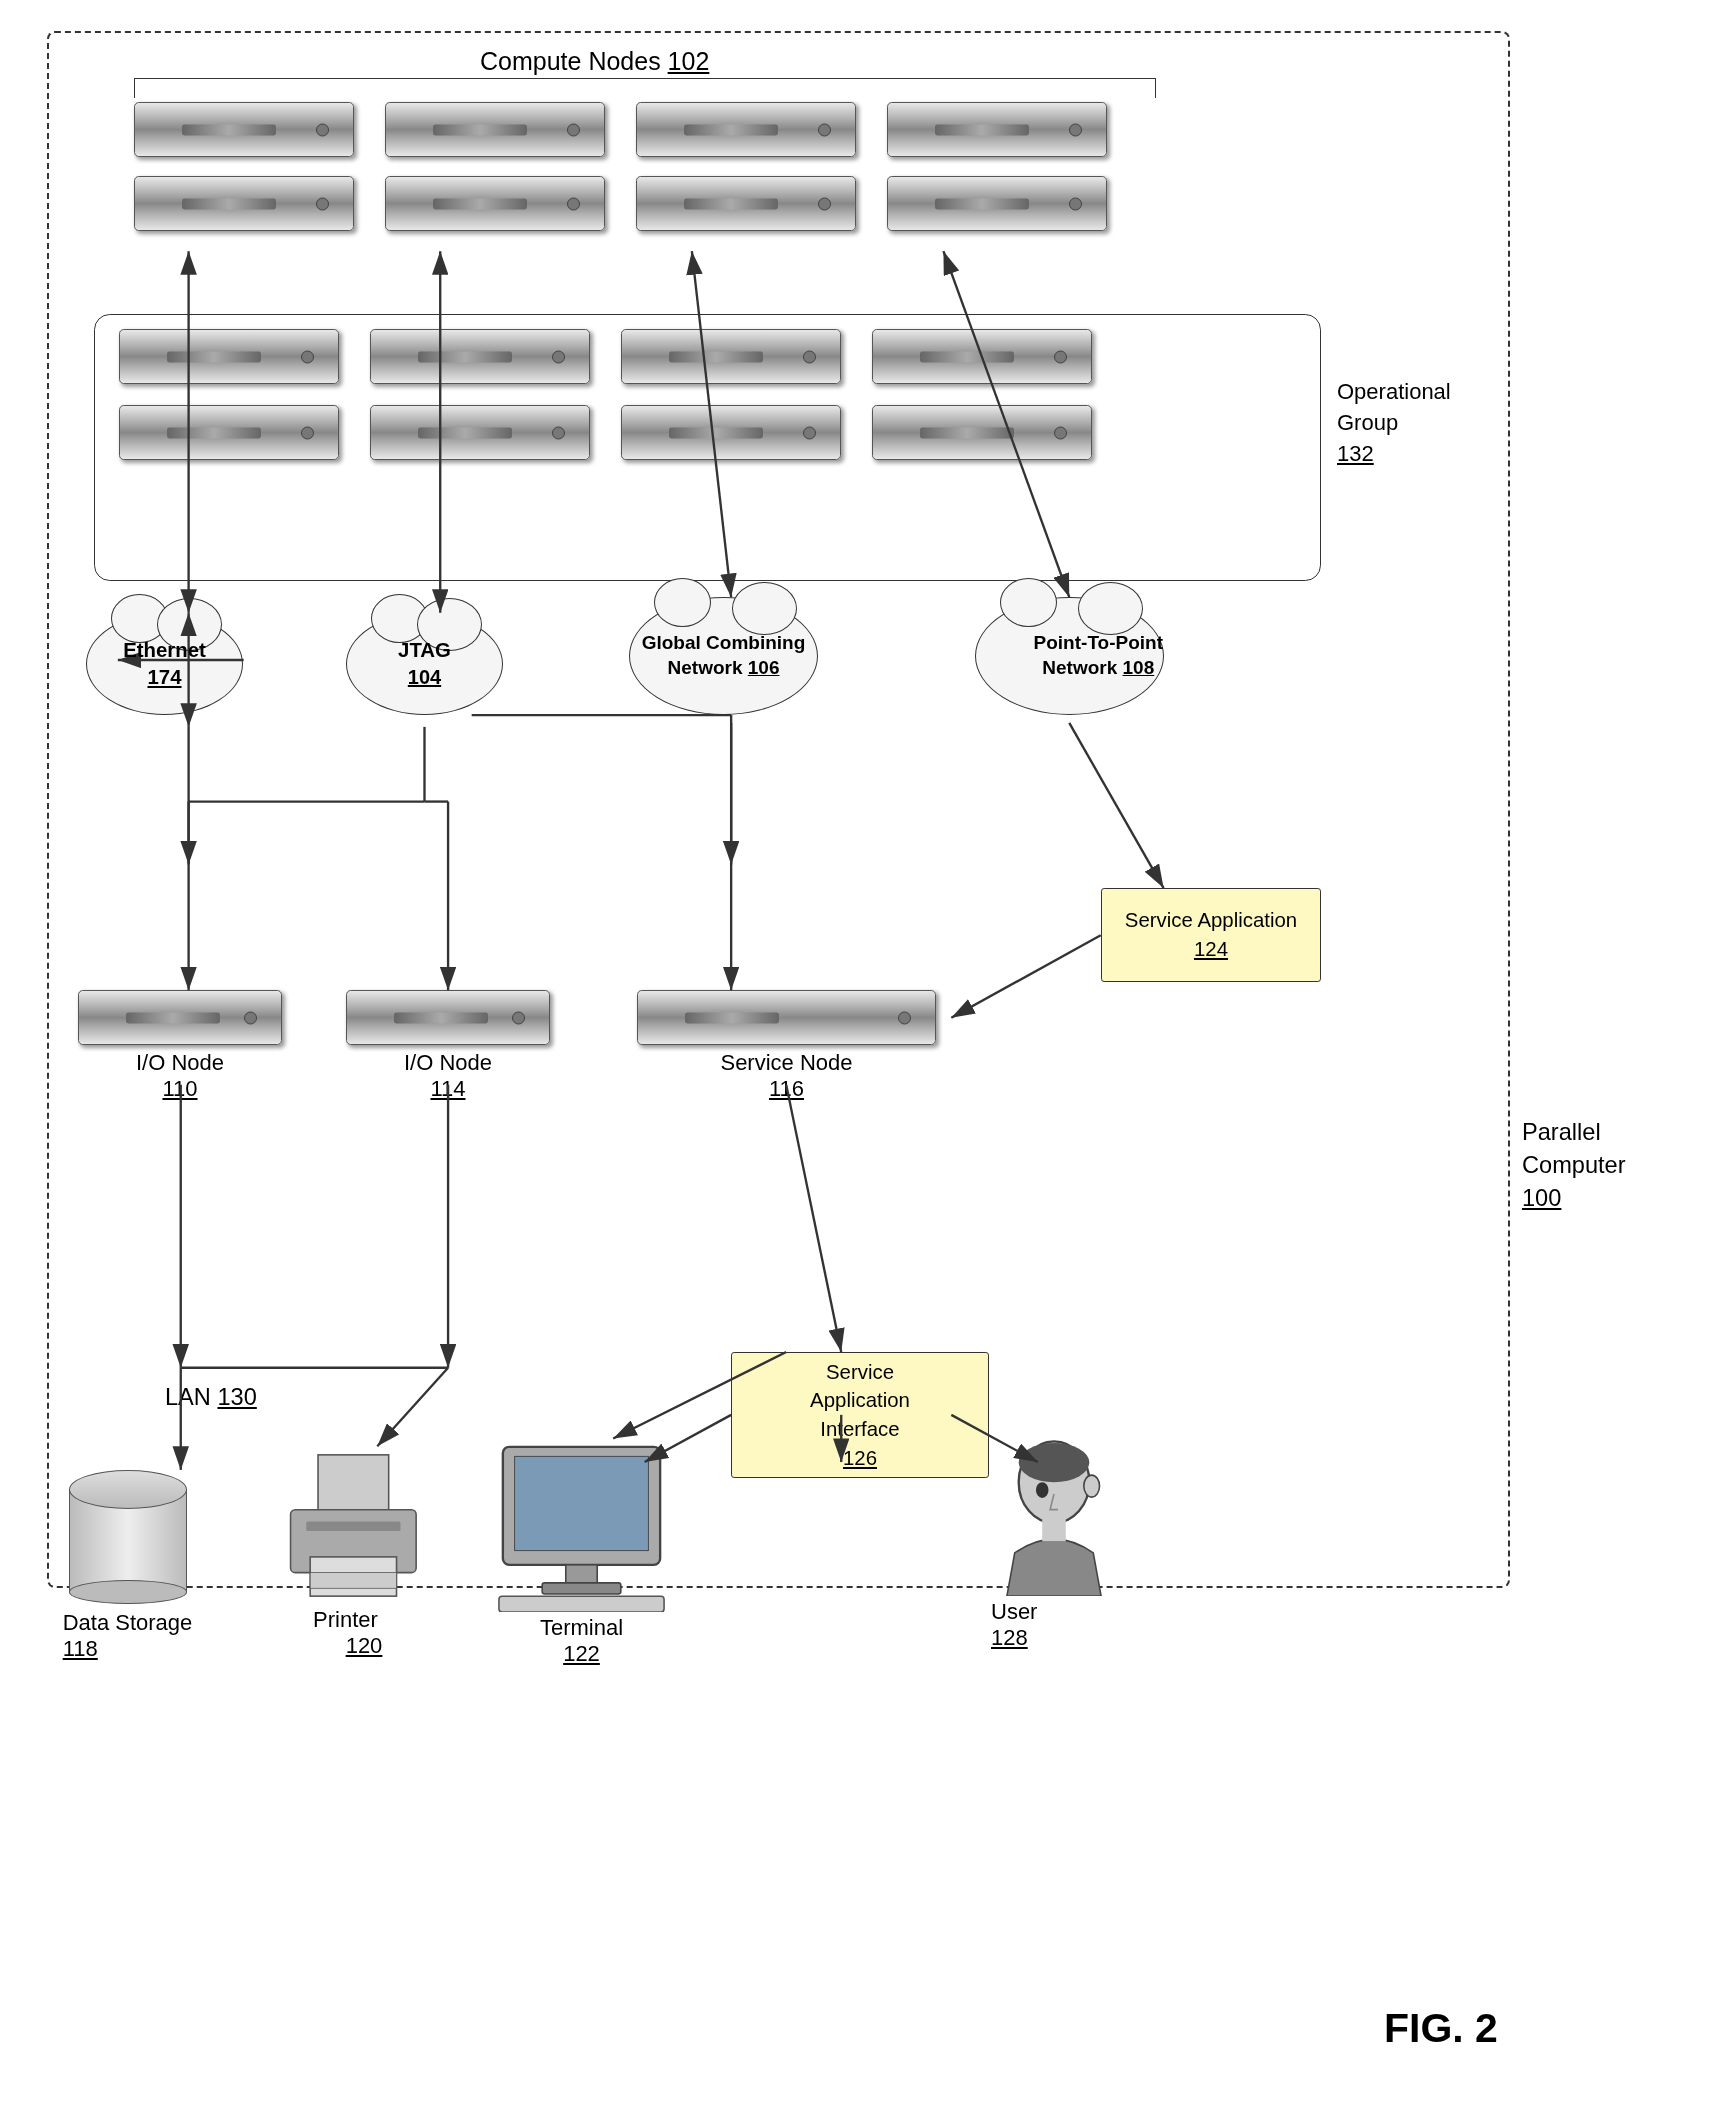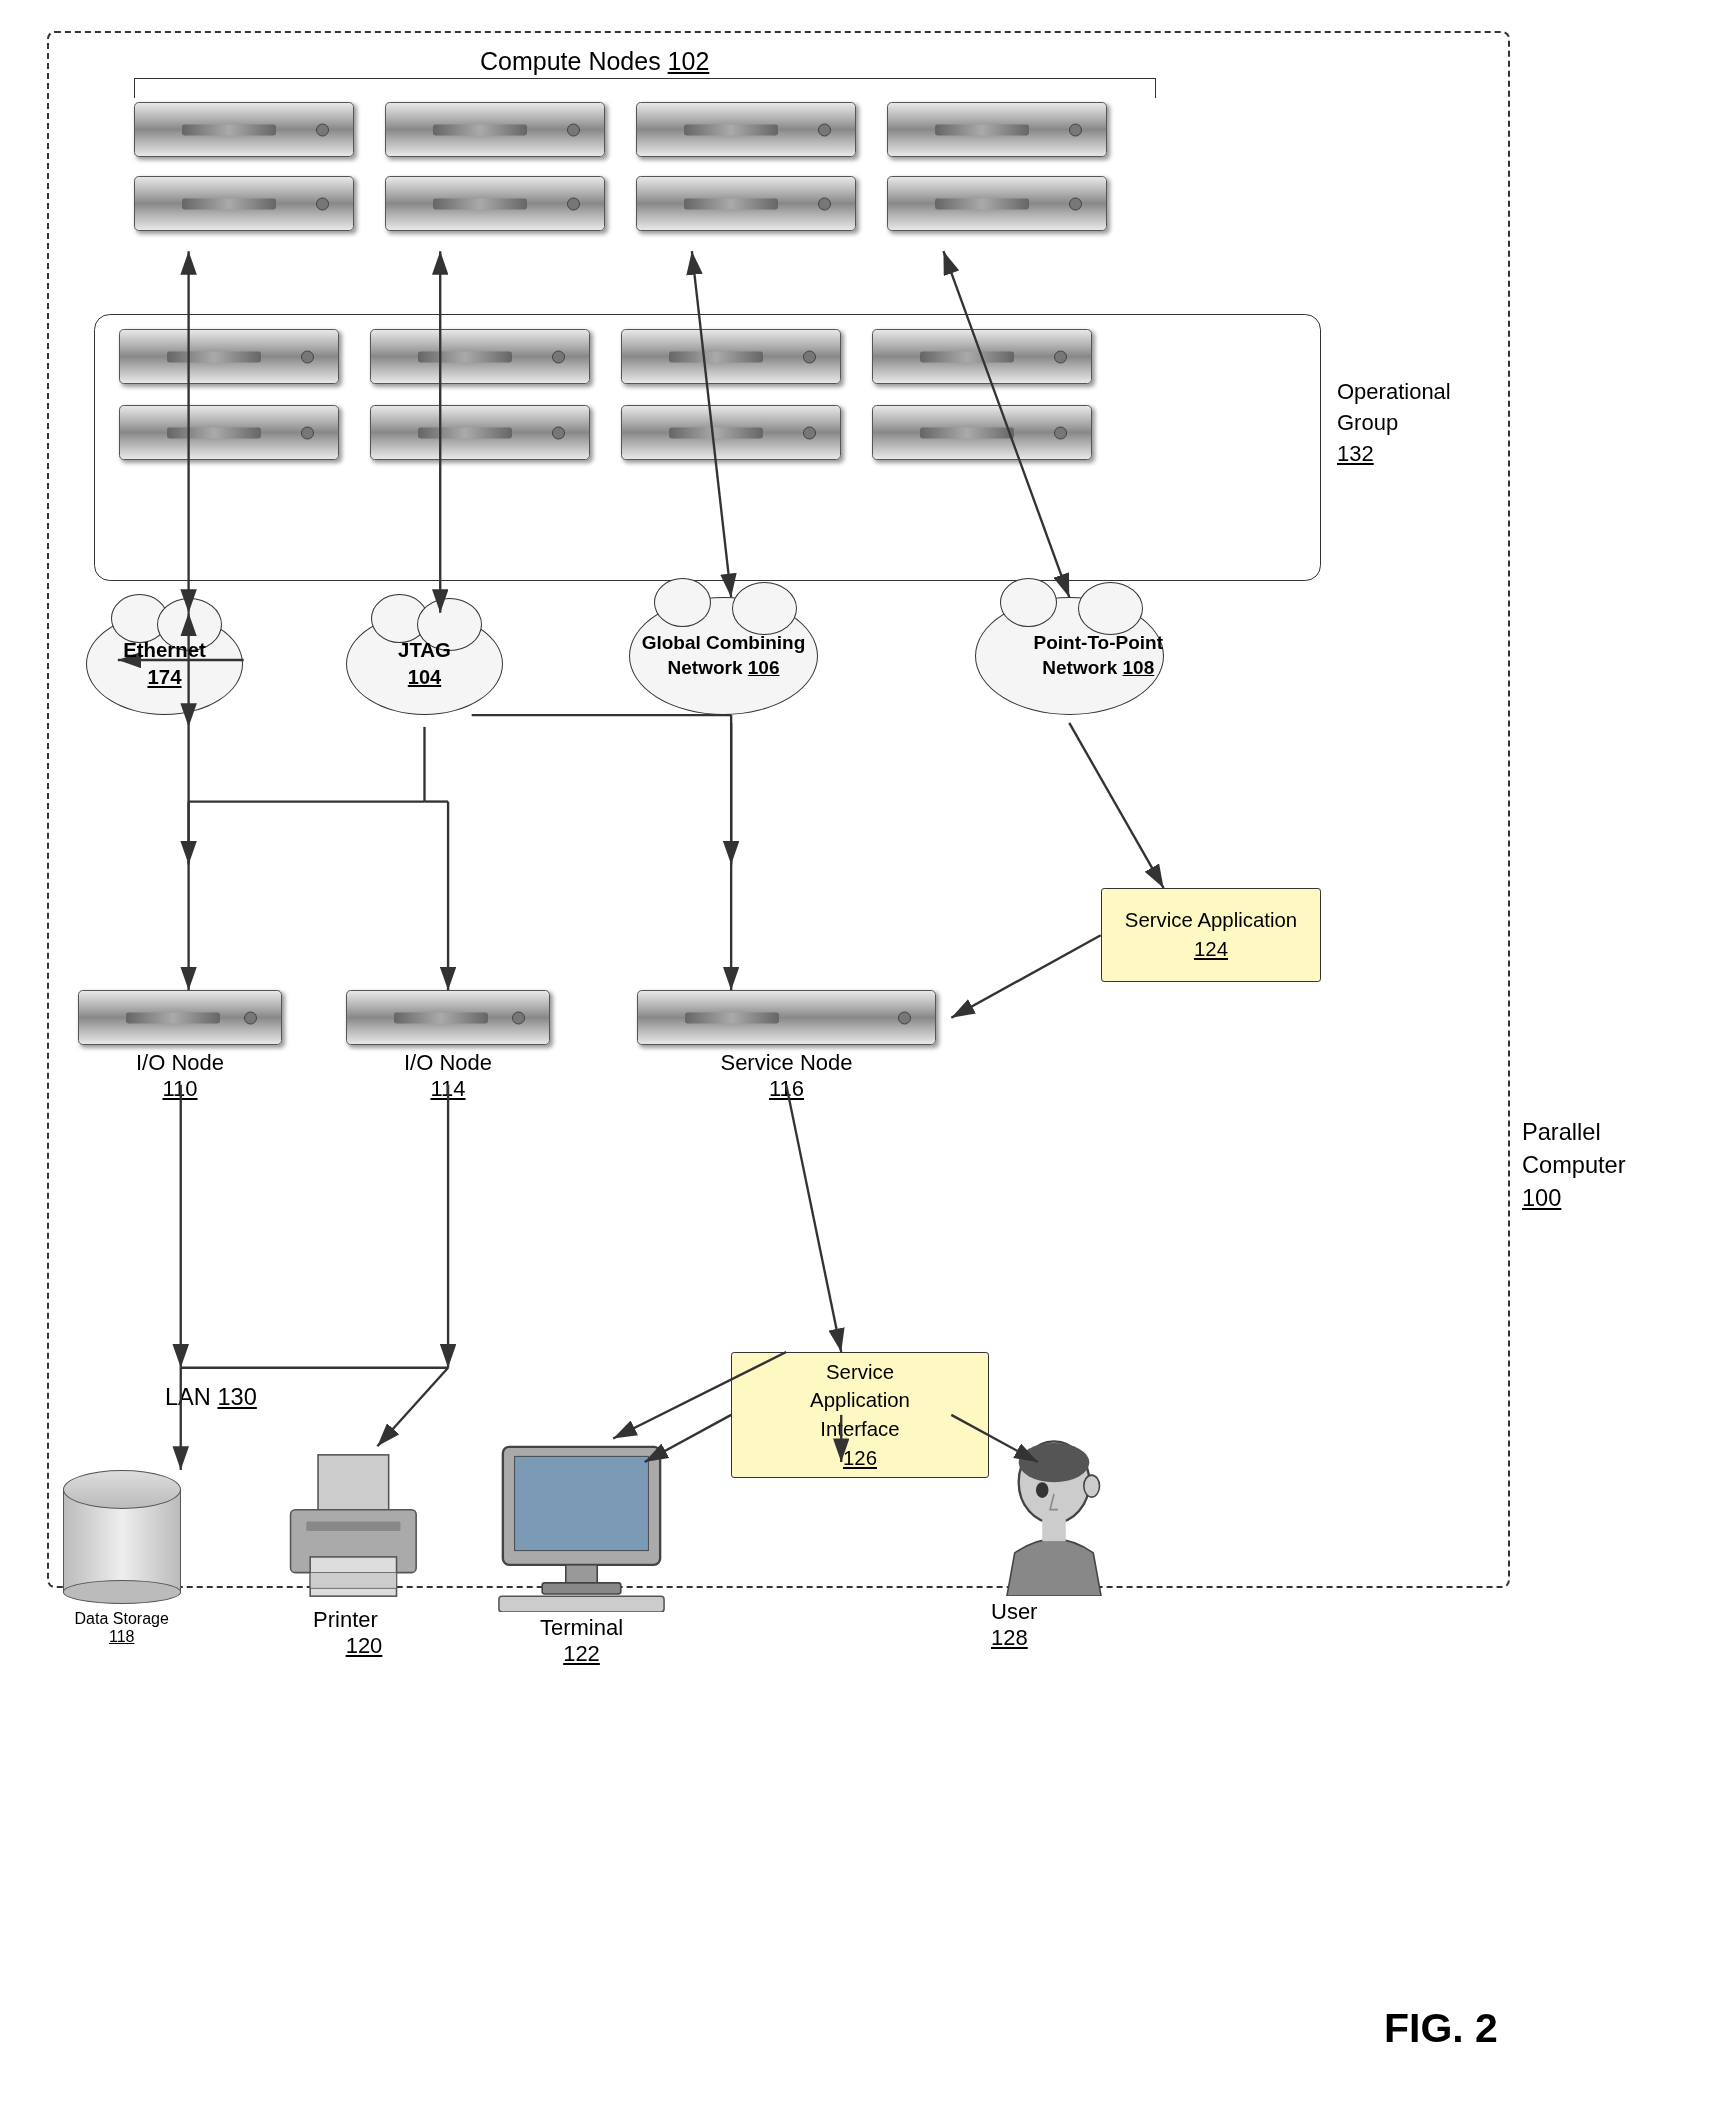--- a/index.html
+++ b/index.html
@@ -293,21 +293,21 @@
   </div>
 
   <div style="position:absolute; top:1353px; left:118px; font-size:23.6px;">LAN <span class="underline" style="text-decoration:underline;">130</span></div>
 
   <div style="position:absolute; top:1439px; left:15.7px;">
     <div class="cylinder">
       <div class="cylinder-body"></div>
       <div class="cylinder-top"></div>
       <div class="cylinder-bottom-ellipse"></div>
     </div>
-    <div style="text-align:center; font-size:16px; margin-top:6.3px;">Data Storage<br><span class="underline" style="text-decoration:underline;">118</span></div>
+    <div style="text-align:left; font-size:22px; margin-top:6.3px;">Data Storage<br><span class="underline" style="text-decoration:underline;">118</span></div>
   </div>
 
   <div style="position:absolute; top:1416px; left:220px;">
     
     <svg width="157" height="157" viewBox="0 0 200 200">
 
       <rect x="65" y="10" width="90" height="110" fill="#ccc" stroke="#555" stroke-width="2"></rect>
 
       <rect x="30" y="80" width="160" height="80" rx="6" fill="#aaa" stroke="#555" stroke-width="2"></rect>
 

